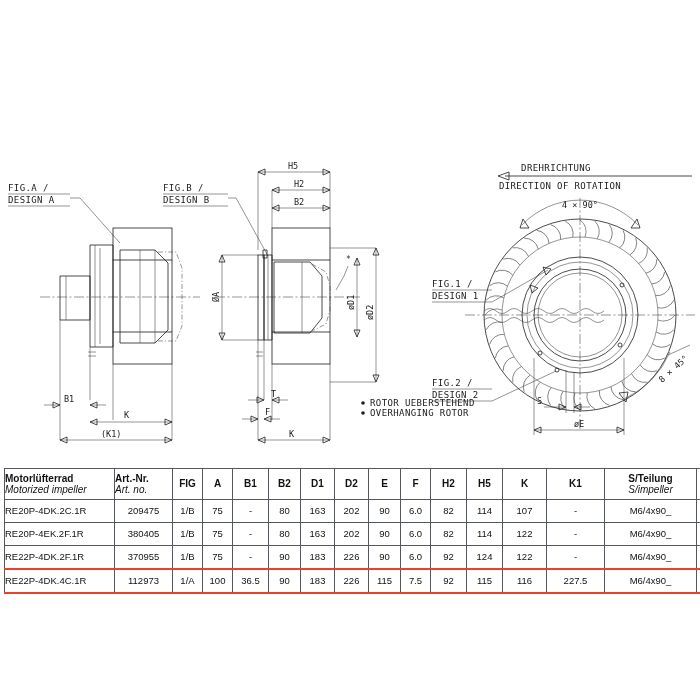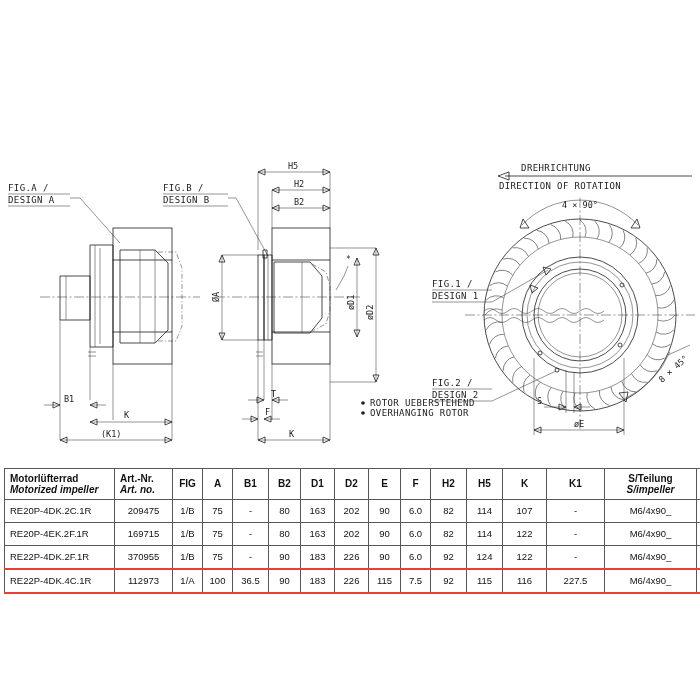--- a/index.html
+++ b/index.html
@@ -52,24 +52,23 @@
     color: #111;
     white-space: nowrap;
     line-height: 1.15;
   }
   table.spec thead th {
     height: 30px;
     font-weight: bold;
     font-size: 10px;
   }
   table.spec thead th .de { display:block; font-style: normal; font-weight: bold;}
-  table.spec thead th .en { display:block; font-style: italic; font-weight: bold;}
+  table.spec thead th .en { display:block; font-style: italic; font-weight: normal;}
   table.spec th.left, table.spec td.left {
     text-align: left;
-    padding-left: 5px;
   }
   tr.highlight td {
     border-top: 2px solid #e8412c;
     border-bottom: 2px solid #e8412c;
     margin-left: 19px;
   }
   tr.pre-highlight td {
     border-bottom: 2px solid #e8412c;
   }
 
@@ -436,21 +435,21 @@
           <td>6.0</td>
           <td>82</td>
           <td>114</td>
           <td>107</td>
           <td>-</td>
           <td>M6/4x90_</td>
           <td>12</td>
         </tr>
         <tr>
           <td class="left">RE20P-4EK.2F.1R</td>
-          <td>169715</td>
+          <td>380405</td>
           <td>1/B</td>
           <td>75</td>
           <td>-</td>
           <td>80</td>
           <td>163</td>
           <td>202</td>
           <td>90</td>
           <td>6.0</td>
           <td>82</td>
           <td>114</td>

